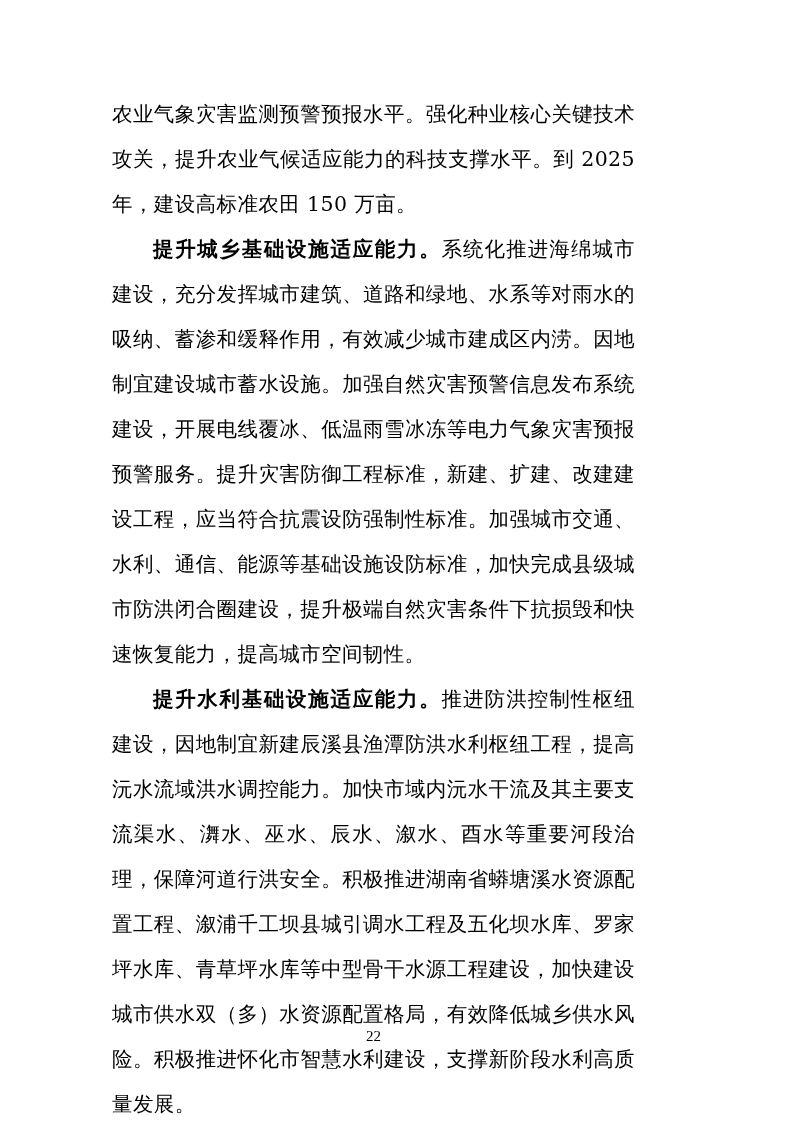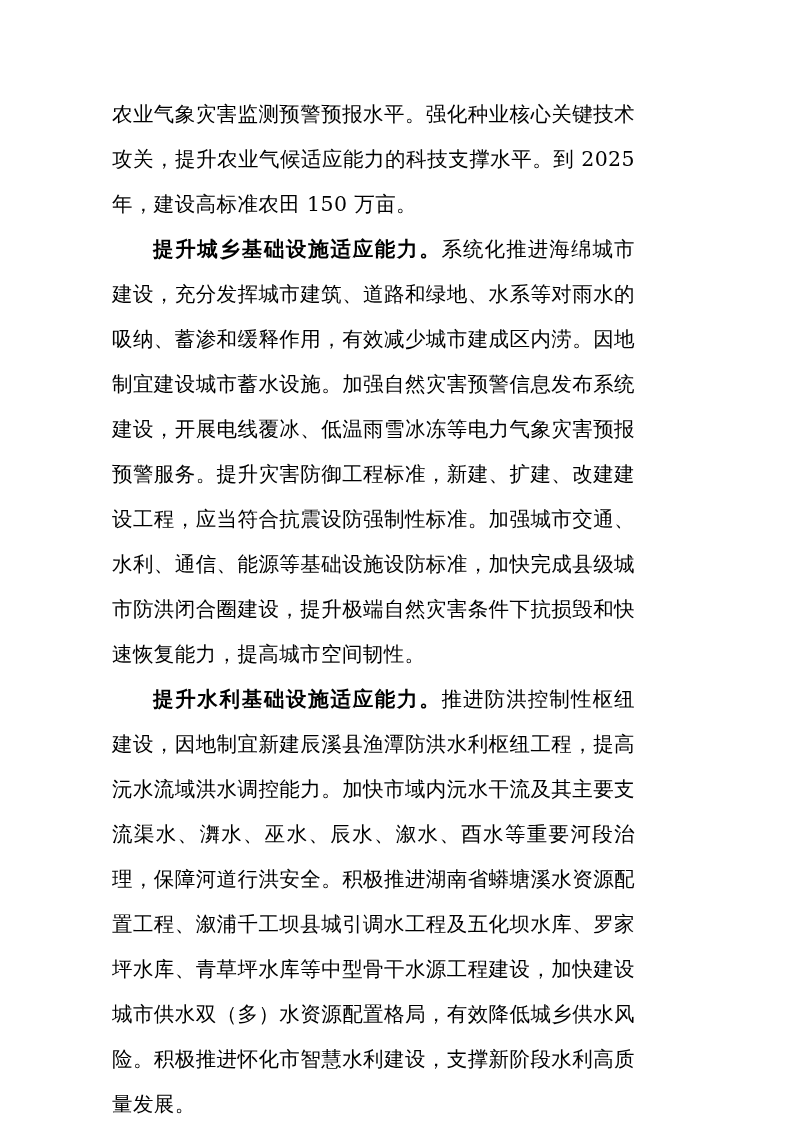--- a/index.html
+++ b/index.html
@@ -65,13 +65,14 @@
       <span class="lead">提升城乡基础设施适应能力。</span><span>系统化推进海绵城市建设，充分发挥城市建筑、道路和绿地、水系等对雨水的吸纳、蓄渗和缓释作用，有效减少城市建成区内涝。因地制宜建设城市蓄水设施。加强自然灾害预警信息发布系统建设，开展电线覆冰、低温雨雪冰冻等电力气象灾害预报预警服务。提升灾害防御工程标准，新建、扩建、改建建设工程，应当符合抗震设防强制性标准。加强城市交通、水利、通信、能源等基础设施设防标准，加快完成县级城市防洪闭合圈建设，提升极端自然灾害条件下抗损毁和快速恢复能力，提高城市空间韧性。</span>
     </p>
 
     <p class="para indent">
       <span class="lead">提升水利基础设施适应能力。</span><span>推进防洪控制性枢纽建设，因地制宜新建辰溪县渔潭防洪水利枢纽工程，提高沅水流域洪水调控能力。加快市域内沅水干流及其主要支流渠水、㵲水、巫水、辰水、溆水、酉水等重要河段治理，保障河道行洪安全。积极推进湖南省蟒塘溪水资源配置工程、溆浦千工坝县城引调水工程及五化坝水库、罗家坪水库、青草坪水库等中型骨干水源工程建设，加快建设城市供水双（多）水资源配置格局，有效降低城乡供水风险。积极推进怀化市智慧水利建设，支撑新阶段水利高质量发展。</span>
     </p>
 
 
   </div>
 
+  <div class="page-number">22</div>
 </div>
 
 </body></html>

